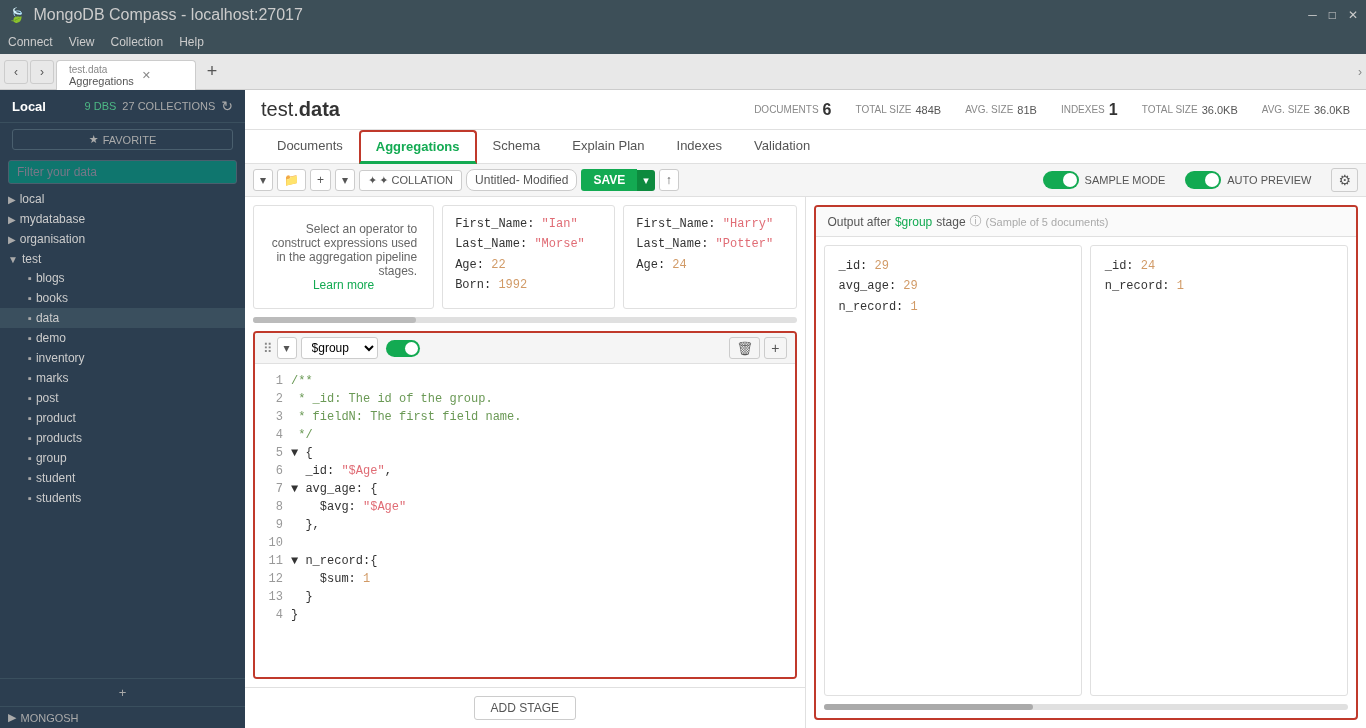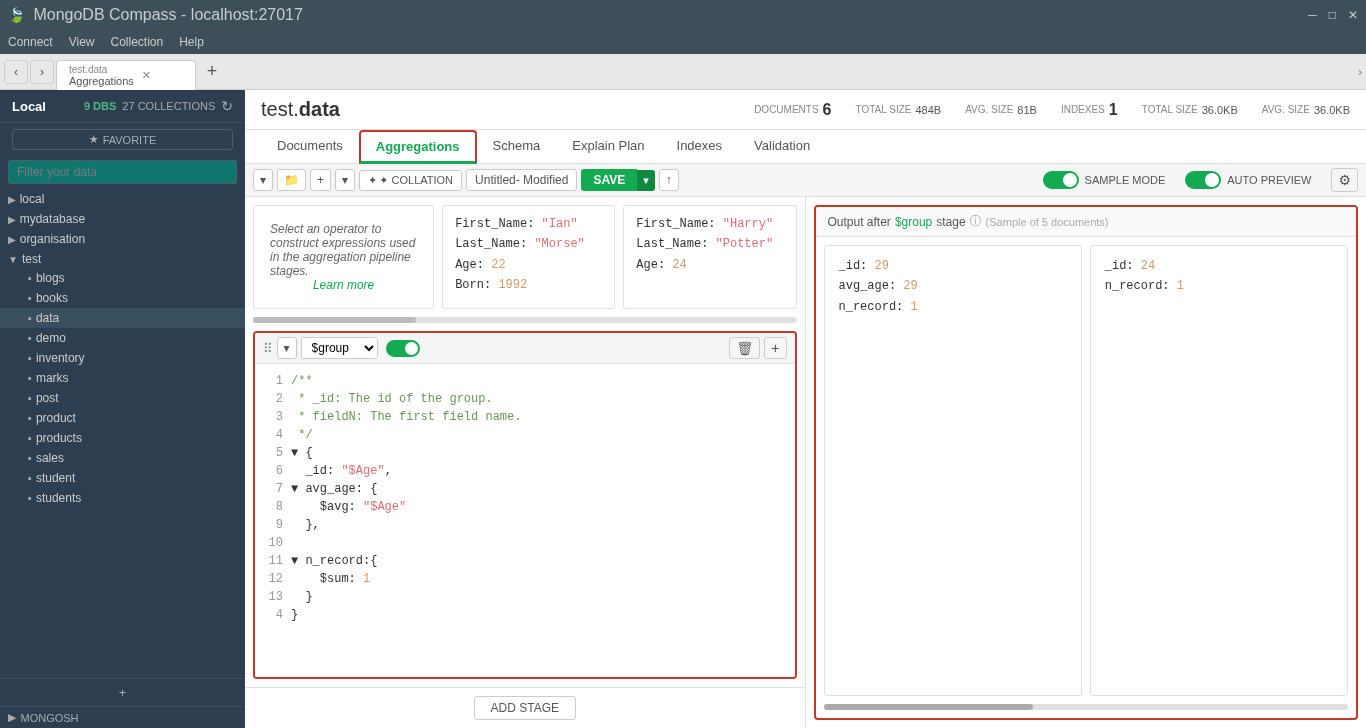--- a/index.html
+++ b/index.html
@@ -85,21 +85,21 @@
     }
     .sidebar-header {
       padding: 8px 12px;
       display: flex;
       align-items: center;
       justify-content: space-between;
       border-bottom: 1px solid #3a4f5e;
     }
     .sidebar-title { color: #fff; font-weight: bold; font-size: 13px; }
     .sidebar-meta { display: flex; align-items: center; gap: 6px; font-size: 11px; color: #aaa; }
-    .sidebar-meta .count { color: #4db885; font-weight: bold; }
+    .sidebar-meta .count { color: #4db885; font-weight: normal; }
     .sidebar-refresh { color: #aaa; cursor: pointer; font-size: 14px; }
     .sidebar-fav {
       display: flex; align-items: center; justify-content: center;
       margin: 6px 12px;
       border: 1px solid #4a5f6e;
       border-radius: 3px;
       padding: 3px 8px;
       font-size: 11px; color: #aaa; cursor: pointer;
       gap: 4px;
     }
@@ -415,24 +415,23 @@
       line-height: 1.7;
       min-height: 80px;
     }
     .pre-doc-notice {
       flex: 1;
       display: flex; flex-direction: column;
       align-items: center; justify-content: center;
       padding: 16px;
       color: #666;
       font-size: 12px;
-      text-align: left;
+      text-align: right;
       border: 1px solid #e0e0e0;
       border-radius: 3px;
-      font-style: italic;
     }
     .pre-doc-notice a { color: #13aa52; cursor: pointer; }
     .scrollbar-h {
       height: 6px;
       background: #e0e0e0;
       margin: 0 8px;
       border-radius: 3px;
     }
     .scrollbar-h-thumb {
       height: 100%;
@@ -554,21 +553,21 @@
         <div class="sidebar-collection">
           <span class="coll-icon">▪</span>
           <span>product</span>
         </div>
         <div class="sidebar-collection">
           <span class="coll-icon">▪</span>
           <span>products</span>
         </div>
         <div class="sidebar-collection">
           <span class="coll-icon">▪</span>
-          <span>sales</span>
+          <span>group</span>
         </div>
         <div class="sidebar-collection">
           <span class="coll-icon">▪</span>
           <span>student</span>
         </div>
         <div class="sidebar-collection">
           <span class="coll-icon">▪</span>
           <span>students</span>
         </div>
       </div>
@@ -647,21 +646,21 @@
         <button class="toolbar-btn">
           <span>+</span>
         </button>
         <button class="toolbar-btn">
           <span>▾</span>
         </button>
         <div class="collation-badge">
           <span>✦</span>
           <span>✦ COLLATION</span>
         </div>
-        <span style="padding:3px 8px; font-size:12px; color:#555; border:1px solid #ccc; border-radius:3px; background:#fff;">Untitled- Modified</span>
+        <span style="padding:3px 8px; font-size:12px; color:#555; border:1px solid #ccc; border-radius:8px; background:#fff;">Untitled- Modified</span>
         <div class="save-group">
           <button class="save-btn">SAVE</button>
           <button class="save-dropdown">▾</button>
         </div>
         <button class="toolbar-btn">
           <span>↑</span>
         </button>
         <div class="toolbar-right">
           <div class="toggle-group">
             <div class="toggle">

